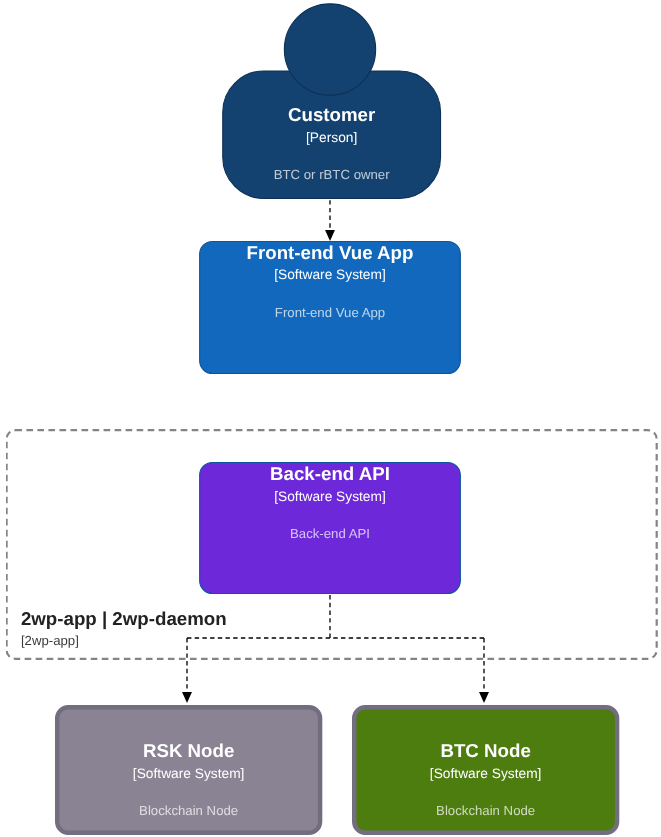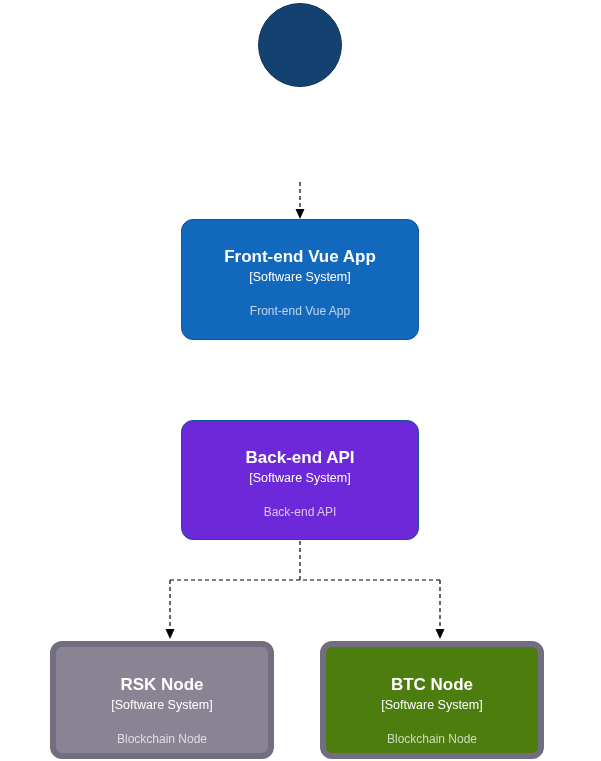--- a/index.html
+++ b/index.html
@@ -46,29 +46,28 @@
     border: 1px solid #0c3155;
     padding-top: 30px;
     z-index: 2;
   }
   .sysbox {
     width: 238px;
     height: 121px;
     border-radius: 12px;
     background: #1168bd;
     border: 1px solid #0d559c;
-    padding-top: 27px;
     z-index: 2;
   }
   .graybox {
-    width: 224px;
+    width: 243px;
     height: 118px;
     border-radius: 12px;
     background: #8a8394;
-    border: 6px solid #f9a8d4;
+    border: 4px solid #f9a8d4;
     padding-top: 28px;
     z-index: 2;
   }
   .node-title {
     font-size: 17px;
     font-weight: bold;
     line-height: 1.15;
   }
   .node-meta {
     font-size: 12.5px;
@@ -124,27 +123,38 @@
     fill: #000000;
     stroke: none;
   }
 </style>
 </head>
 <body>
 
 <div class="canvas">
 
   <div class="person-head" style="background-color: rgb(19, 66, 112); border-color: rgb(12, 49, 85);"></div>
+  <div class="node person-body" style="background-color: rgb(19, 66, 112); border-color: rgb(12, 49, 85);">
+    <div class="node-title">Customer</div>
+    <div class="node-meta">[Person]</div>
+    <div class="node-desc">BTC or rBTC owner</div>
+  </div>
 
   <div class="node sysbox" style="left: 181px; top: 219px; background-color: rgb(17, 104, 189); border-color: rgb(13, 85, 156);">
     <div class="node-title">Front-end Vue App</div>
     <div class="node-meta">[Software System]</div>
     <div class="node-desc">Front-end Vue App</div>
   </div>
 
+  <div class="boundary" style="border-color: rgb(132, 132, 132);">
+    <div class="boundary-label">
+      <div class="boundary-title" style="color: rgb(34, 34, 34);">2wp-app | 2wp-daemon</div>
+      <div class="boundary-meta">[2wp-app]</div>
+    </div>
+  </div>
 
   <div class="node sysbox" style="left: 181px; top: 420px; height: 120px; background-color: #6d28d9; border-color: rgb(13, 85, 156);">
     <div class="node-title">Back-end API</div>
     <div class="node-meta">[Software System]</div>
     <div class="node-desc">Back-end API</div>
   </div>
 
   <div class="node graybox" style="left: 50px; top: 641px; background-color: rgb(138, 131, 148); border-color: rgb(115, 109, 128);">
     <div class="node-title">RSK Node</div>
     <div class="node-meta">[Software System]</div>

